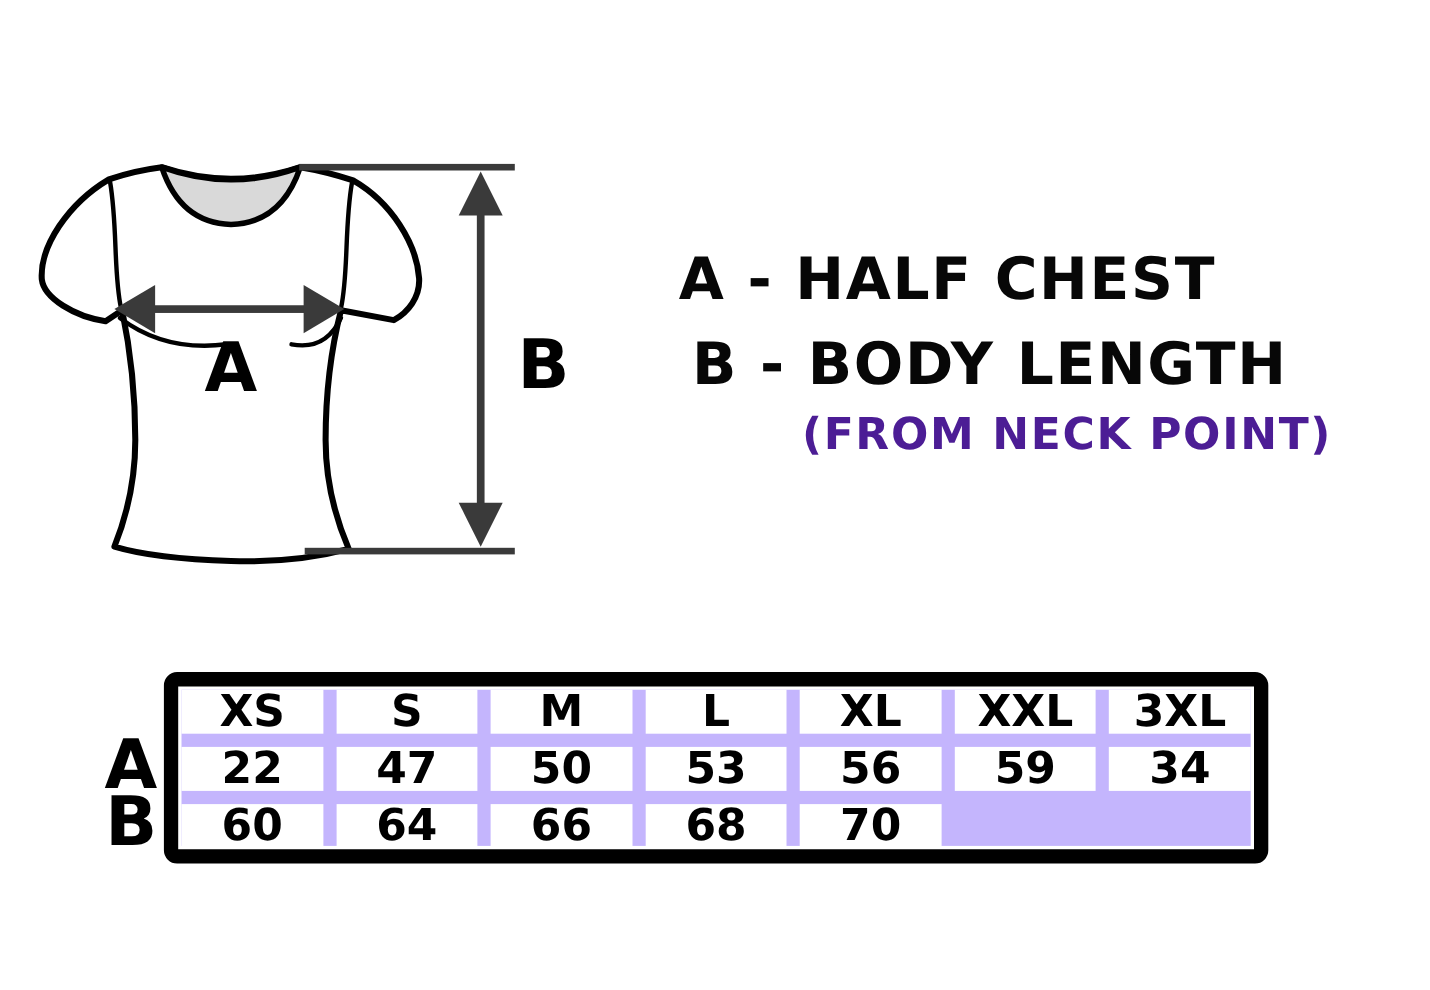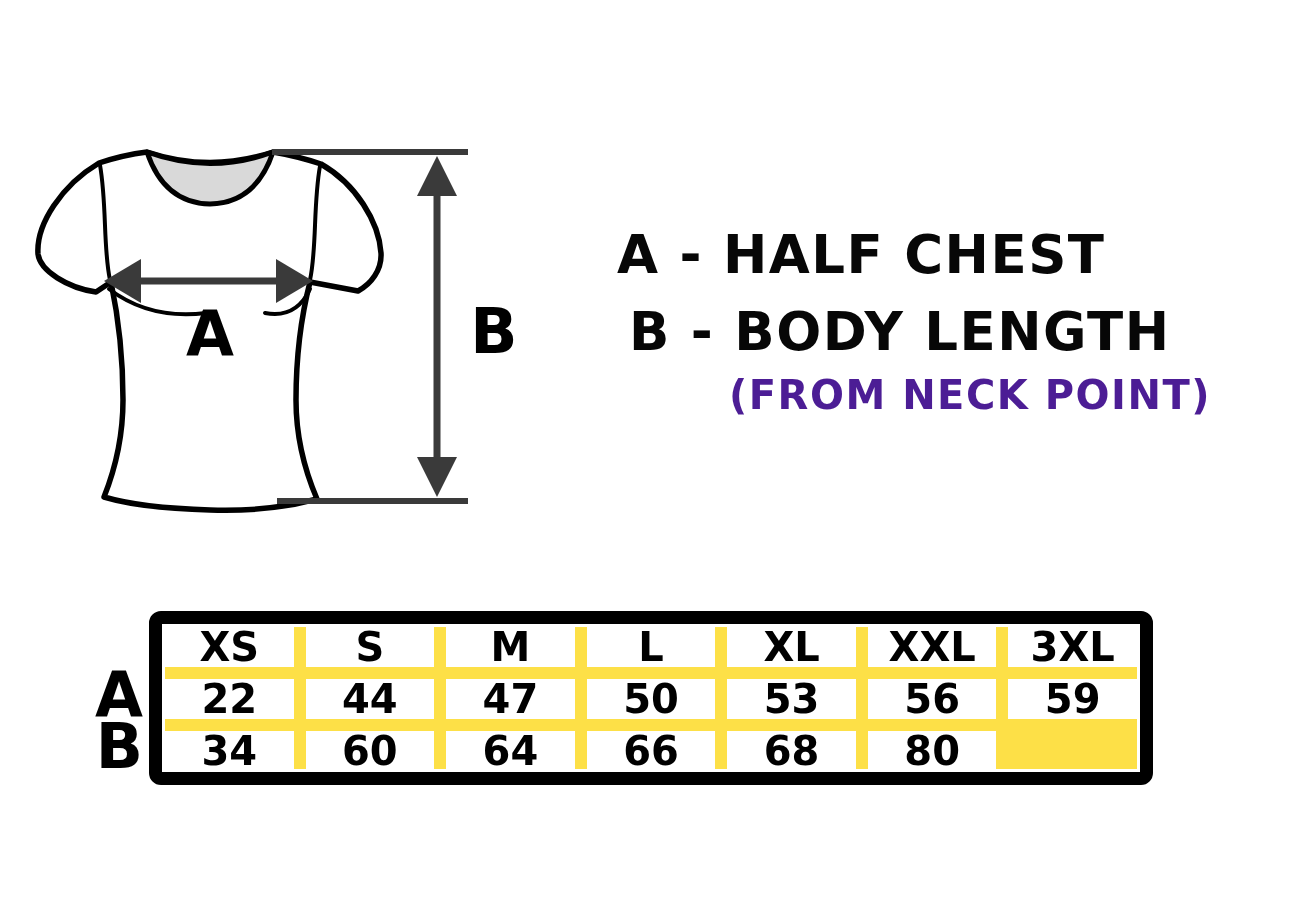--- a/index.html
+++ b/index.html
@@ -21,21 +21,21 @@
   }
   
   .size-table{
     position:absolute;left:149px;top:611px;width:1004px;height:174px;
     box-sizing:border-box;border:13px solid #000;border-radius:12px;
     padding:3px;background:#ffffff;
   }
   .size-grid{
     width:100%;height:100%;display:grid;
     grid-template-columns:repeat(7,1fr);grid-template-rows:repeat(3,1fr);
-    gap:12px;background:#fde047;
+    gap:12px;background:#c4b5fd;
   }
   .cell{
     background:#ffffff;display:flex;align-items:center;justify-content:center;
     font-size:40px;font-weight:bold;color:#000;line-height:1;
   }
   .row-label{
     position:absolute;width:60px;text-align:right;
     font-size:62px;font-weight:bold;color:#000;line-height:1;
   }
   .row-label.a{left:83px;top:664px;}
@@ -102,27 +102,26 @@
   <div class="size-grid">
     <div class="cell">XS</div>
     <div class="cell">S</div>
     <div class="cell">M</div>
     <div class="cell">L</div>
     <div class="cell">XL</div>
     <div class="cell">XXL</div>
     <div class="cell">3XL</div>
 
     <div class="cell">22</div>
-    <div class="cell">44</div>
     <div class="cell">47</div>
     <div class="cell">50</div>
     <div class="cell">53</div>
     <div class="cell">56</div>
     <div class="cell">59</div>
 
     <div class="cell">34</div>
     <div class="cell">60</div>
     <div class="cell">64</div>
     <div class="cell">66</div>
     <div class="cell">68</div>
-    <div class="cell">80</div>
+    <div class="cell">70</div>
   </div>
 </div>
 
 </body></html>

